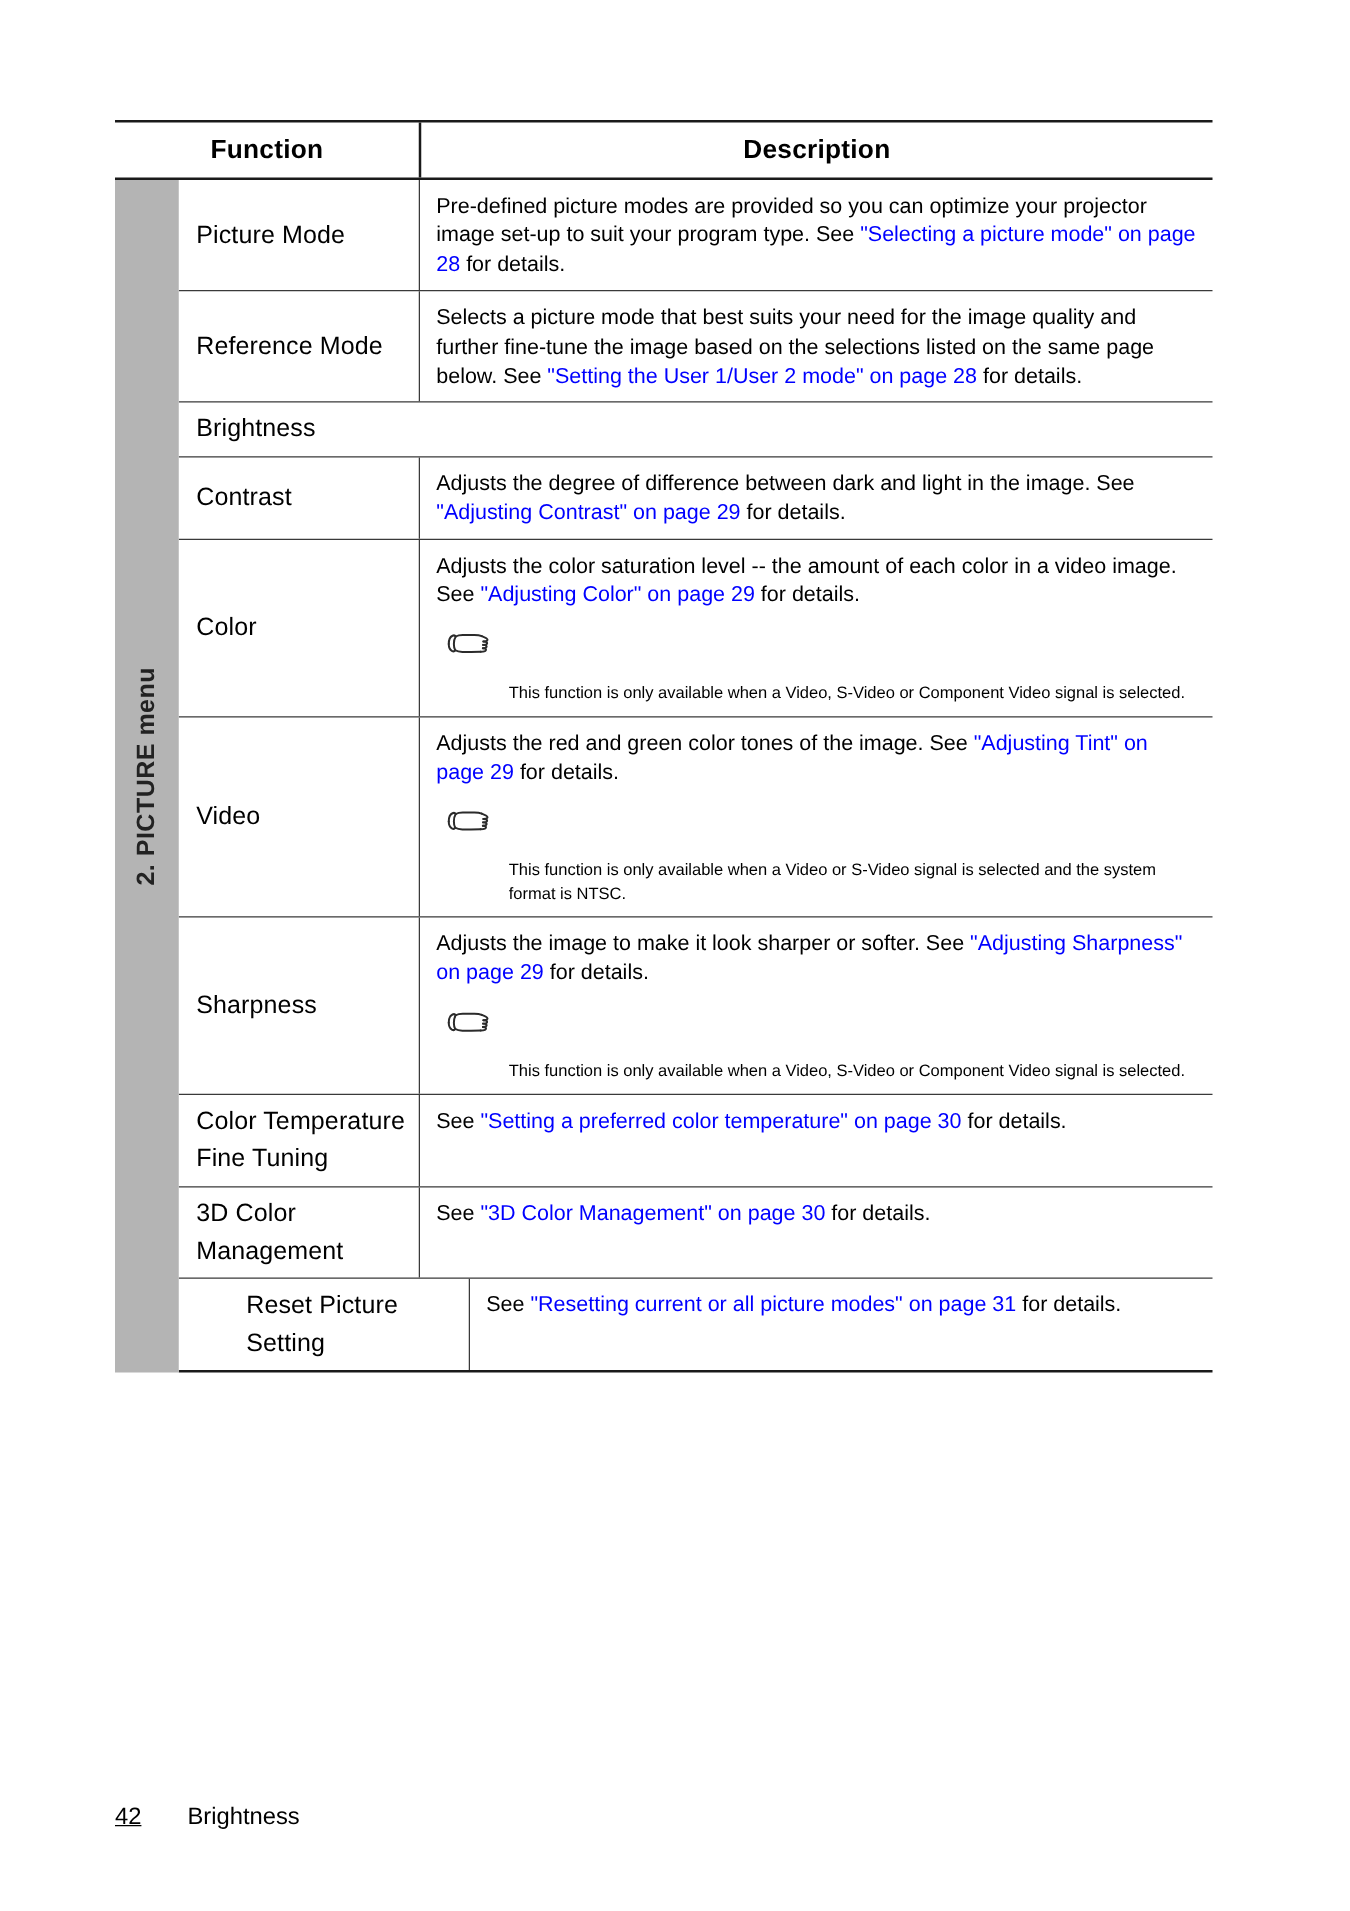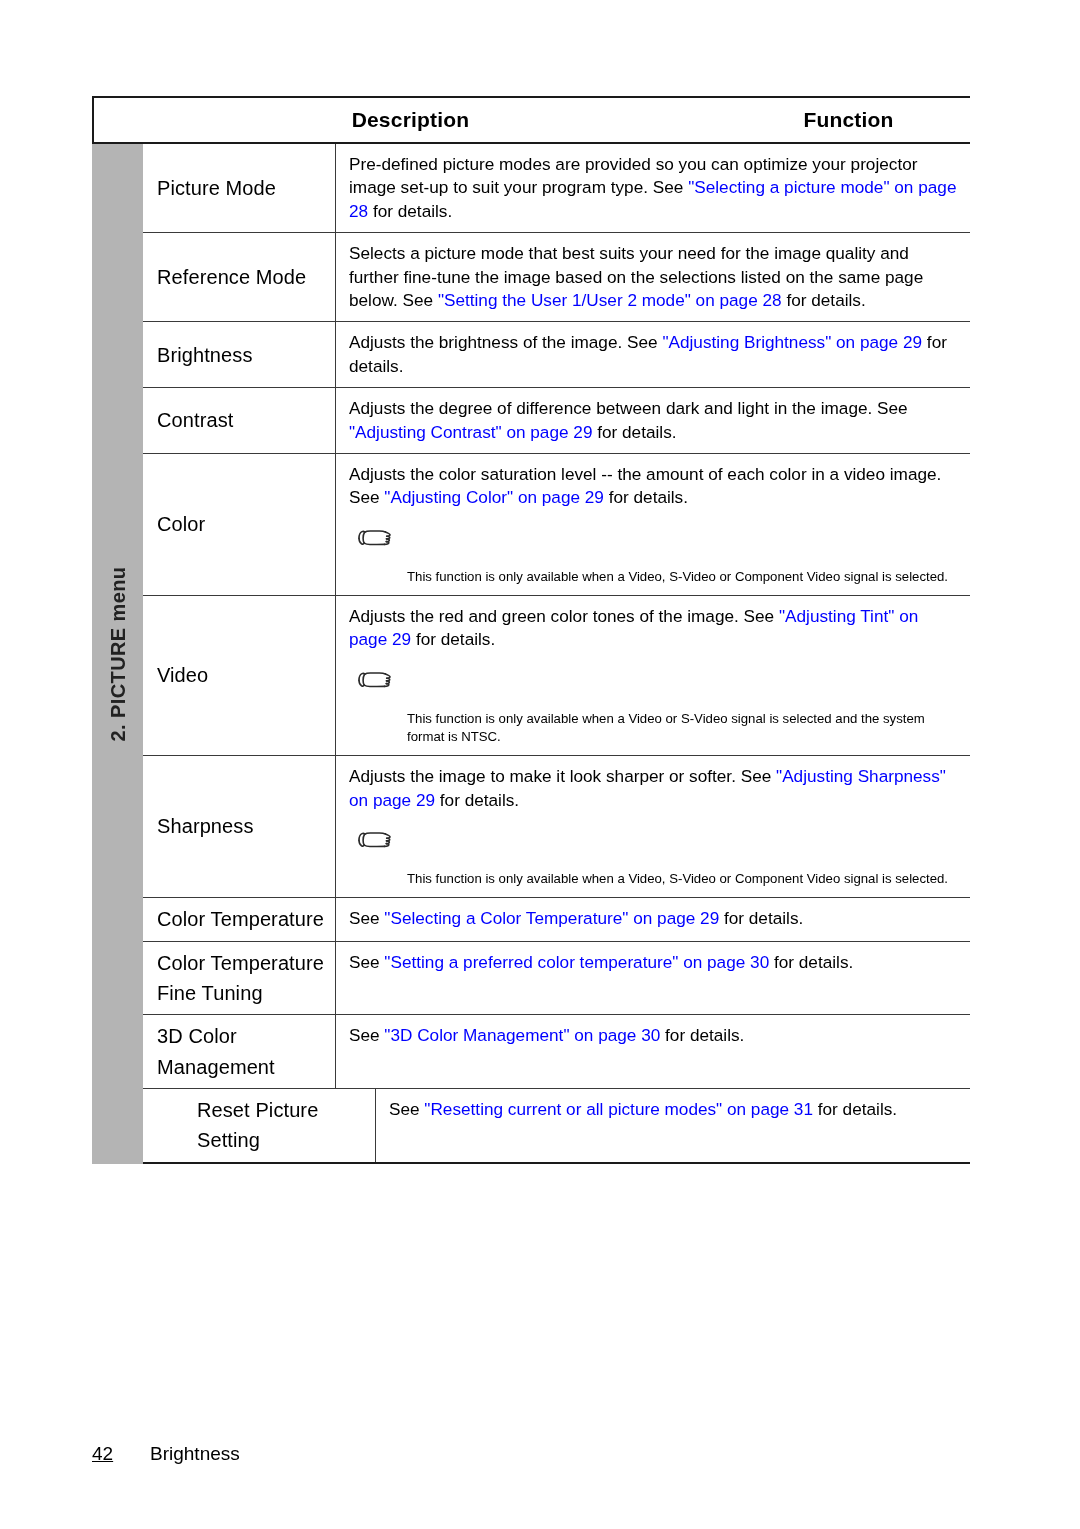--- a/index.html
+++ b/index.html
@@ -136,22 +136,22 @@
   .footer .pg { width: 58px; text-decoration: underline; }
 </style>
 </head>
 <body>
 
 <div class="page">
 
   <div class="table-wrap">
 
     <div class="thead">
+      <div class="th th-function">Function</div>
       <div class="th th-desc">Description</div>
-      <div class="th th-function">Function</div>
     </div>
 
     <div class="tbody">
       <div class="sidebar">
         <div class="sidebar-label">2. PICTURE menu</div>
       </div>
       <div class="rows" id="rows-container">
           <div class="row">
             <div class="cell-fn">Picture Mode</div>
             <div class="cell-desc">
@@ -159,23 +159,20 @@
             </div>
           </div>
           <div class="row">
             <div class="cell-fn">Reference Mode</div>
             <div class="cell-desc">
               <p><span>Selects a picture mode that best suits your need for the image quality and further fine-tune the image based on the selections listed on the same page below. See </span><a class="ref" href="#">"Setting the User 1/User 2 mode" on page 28</a><span> for details.</span></p>
             </div>
           </div>
           <div class="row">
             <div class="cell-fn">Brightness</div>
-            <div class="cell-desc">
-              <p><span>Adjusts the brightness of the image. See </span><a class="ref" href="#">"Adjusting Brightness" on page 29</a><span> for details.</span></p>
-            </div>
           </div>
           <div class="row">
             <div class="cell-fn">Contrast</div>
             <div class="cell-desc">
               <p><span>Adjusts the degree of difference between dark and light in the image. See </span><a class="ref" href="#">"Adjusting Contrast" on page 29</a><span> for details.</span></p>
             </div>
           </div>
           <div class="row">
             <div class="cell-fn">Color</div>
             <div class="cell-desc">
@@ -236,26 +233,20 @@
                     <path d="M29.5 19.4c-2 .1-4.6.1-7.7.1h-6.9c-2.3 0-4.3-.4-5.7-1.3"></path>
                     <path d="M9.2 18.2c-.5.8-1.6 1.1-2.7.5C4.9 17.7 4 15.8 4 13.2"></path>
                     <path d="M9.6 7.2c-1 1.5-1.5 3.6-1.5 6 0 2.2.4 3.9 1.1 5"></path>
                   </svg>
                 </span>
                 <span class="note-text">This function is only available when a Video, S-Video or Component Video signal is selected.</span>
               </div>
             </div>
           </div>
           <div class="row">
-            <div class="cell-fn">Color Temperature</div>
-            <div class="cell-desc">
-              <p><span>See </span><a class="ref" href="#">"Selecting a Color Temperature" on page 29</a><span> for details.</span></p>
-            </div>
-          </div>
-          <div class="row">
             <div class="cell-fn">Color Temperature Fine Tuning</div>
             <div class="cell-desc">
               <p><span>See </span><a class="ref" href="#">"Setting a preferred color temperature" on page 30</a><span> for details.</span></p>
             </div>
           </div>
           <div class="row">
             <div class="cell-fn">3D Color Management</div>
             <div class="cell-desc">
               <p><span>See </span><a class="ref" href="#">"3D Color Management" on page 30</a><span> for details.</span></p>
             </div>

